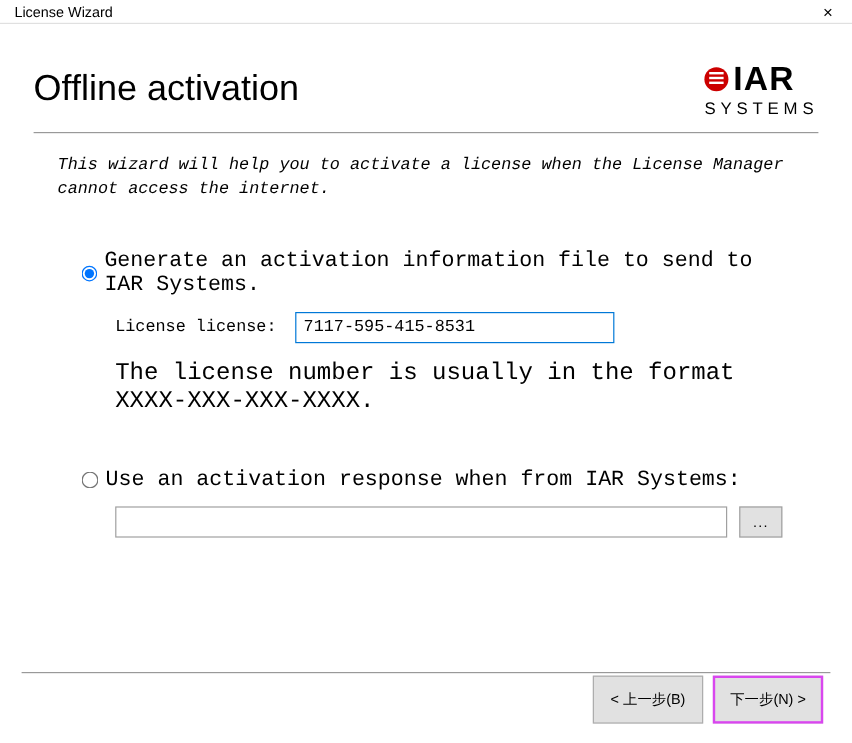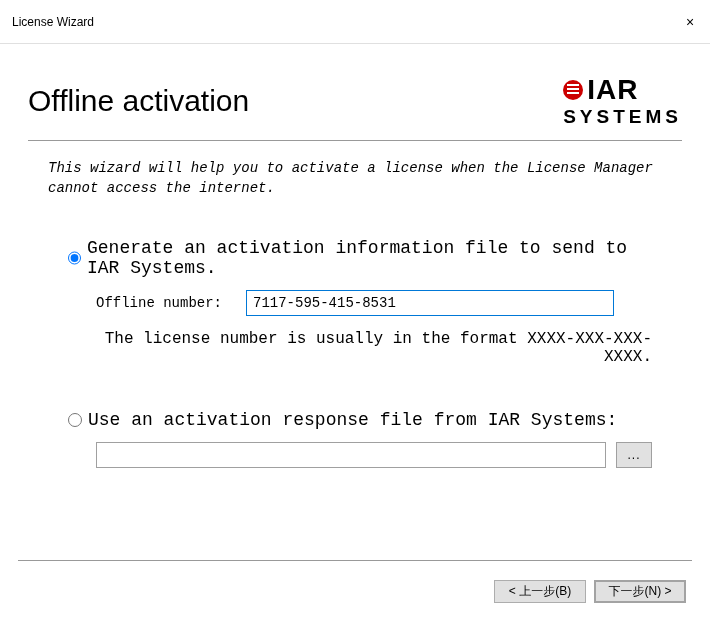--- a/index.html
+++ b/index.html
@@ -11,21 +11,21 @@
     body {
       font-family: "Microsoft YaHei", "Segoe UI", Tahoma, sans-serif;
       background: #ffffff;
       width: 710px;
       height: 619px;
       overflow: hidden;
       position: relative;
     }
     
     .titlebar {
-      height: 44px;
+      height: 20px;
       border-bottom: 1px solid #e0e0e0;
       display: flex;
       align-items: center;
       justify-content: space-between;
       padding: 0 10px 0 12px;
       font-size: 12px;
       color: #000;
     }
     
     .close-btn {
@@ -84,24 +84,24 @@
     }
     
     .logo-iar {
       font-size: 28px;
       font-weight: bold;
       letter-spacing: 1px;
       color: #000;
     }
     
     .logo-systems {
-      font-size: 19px;
+      font-size: 14px;
       letter-spacing: 4px;
       color: #000;
-      font-weight: bold;
+      font-weight: normal;
     }
     
     .divider {
       border: none;
       border-top: 1px solid #999;
       margin-bottom: 18px;
     }
     
     .intro-text {
       font-family: "SimSun", "Courier New", monospace;
@@ -142,35 +142,34 @@
       margin-bottom: 14px;
     }
     
     .license-label {
       font-family: "SimSun", "Courier New", monospace;
       font-size: 14px;
       width: 150px;
     }
     
     .license-input {
-      width: 368px;
+      width: 266px;
       height: 26px;
       border: 1px solid #0078d7;
       padding: 2px 6px;
       font-family: "SimSun", "Courier New", monospace;
       font-size: 14px;
       outline: none;
     }
     
     .format-hint {
       font-family: "SimSun", "Courier New", monospace;
-      font-size: 16px;
+      font-size: 20px;
       margin-left: 28px;
       margin-bottom: 44px;
-      text-align: right;
     }
     
     .file-row {
       display: flex;
       align-items: center;
       margin-left: 28px;
       gap: 10px;
       margin-top: 12px;
     }
     
@@ -205,31 +204,31 @@
     .button-bar {
       position: absolute;
       bottom: 16px;
       right: 24px;
       display: flex;
       gap: 8px;
     }
     
     .nav-btn {
       min-width: 92px;
-      height: 23px;
+      height: 40px;
       border: 1px solid #adadad;
       background: #e1e1e1;
       font-size: 12px;
       cursor: pointer;
       font-family: "Microsoft YaHei", "Segoe UI", sans-serif;
       padding: 0 10px;
     }
     
     .nav-btn.primary {
-      border: 2px solid #a3a3a3;
+      border: 2px solid #d946ef;
     }
     
     .cancel-btn {
       margin-left: 20px;
       min-width: 78px;
     }
   </style>
 </head>
 <body>
 
@@ -256,29 +255,29 @@
   <p class="intro-text">This wizard will help you to activate a license when the License Manager cannot access the internet.</p>
 
   <div class="radio-section">
 
     <div class="radio-row">
       <input type="radio" name="mode" checked="" style="">
       <label class="radio-label">Generate an activation information file to send to IAR Systems.</label>
     </div>
 
     <div class="license-row">
-      <span class="license-label">Offline number:</span>
+      <span class="license-label">License license:</span>
       <input type="text" class="license-input" value="7117-595-415-8531" style="">
     </div>
 
     <p class="format-hint">The license number is usually in the format XXXX-XXX-XXX-XXXX.</p>
 
     <div class="radio-row">
       <input type="radio" name="mode" style="">
-      <label class="radio-label">Use an activation response file from IAR Systems:</label>
+      <label class="radio-label">Use an activation response when from IAR Systems:</label>
     </div>
 
     <div class="file-row">
       <input type="text" class="file-input" value="" style="">
       <button class="browse-btn">...</button>
     </div>
 
   </div>
 
 </div>

